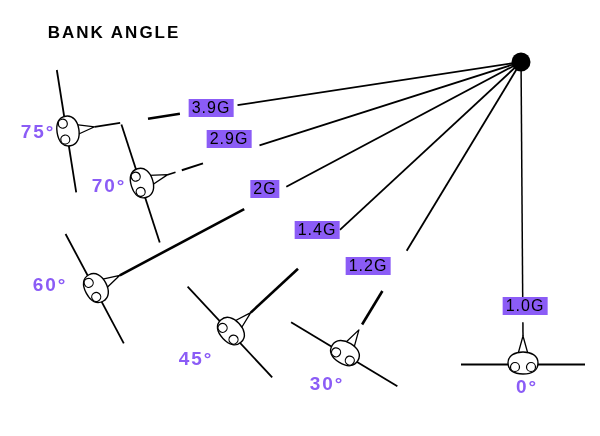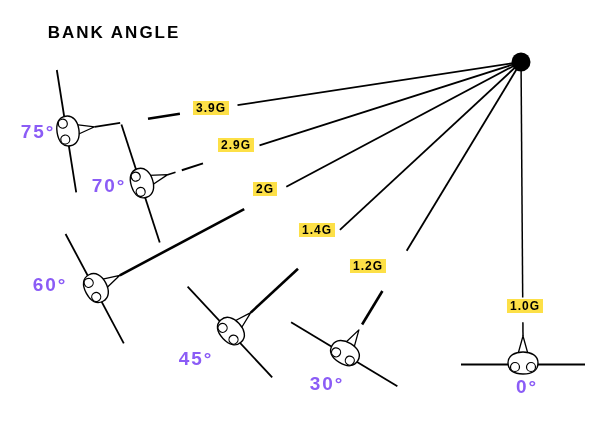--- a/index.html
+++ b/index.html
@@ -31,24 +31,24 @@
     color: #8b5cf6;
     font-weight: bold;
     font-size: 19px;
     letter-spacing: 2px;
     white-space: nowrap;
   }
   .g-label {
     position: absolute;
     transform: translate(-50%, -50%);
     color: #000;
-    font-weight: bold;
-    font-size: 12px;
+    font-weight: normal;
+    font-size: 16px;
     letter-spacing: 1px;
-    background: #fde047;
+    background: #8b5cf6;
     padding: 0 3px;
     white-space: nowrap;
   }
 </style>
 </head>
 <body>
 
 <div id="stage">
   <svg id="diagram-svg" width="600" height="436" viewBox="0 0 600 436" xmlns="http://www.w3.org/2000/svg">
       <line x1="521.0" y1="62.0" x2="237.5" y2="105.1" stroke="#000000" stroke-width="1.8"></line>
@@ -111,21 +111,21 @@
     </svg>
 
   <div id="title-block">
     <div>BANK ANGLE</div>
   </div>
 
   <div id="labels">
       <span class="bank-label" style="left: 38px; top: 132px;">75°</span>
       <span class="g-label" style="left: 211px; top: 108px;">3.9G</span>
       <span class="bank-label" style="left: 109px; top: 186px;">70°</span>
-      <span class="g-label" style="left: 236px; top: 139px; margin-top: 6px;">2.9G</span>
+      <span class="g-label" style="left: 229px; top: 139px;">2.9G</span>
       <span class="bank-label" style="left: 50px; top: 285px;">60°</span>
       <span class="g-label" style="left: 265px; top: 189px;">2G</span>
       <span class="bank-label" style="left: 196px; top: 359px;">45°</span>
       <span class="g-label" style="left: 317px; top: 230px;">1.4G</span>
       <span class="bank-label" style="left: 327px; top: 384px; text-align: center;">30°</span>
       <span class="g-label" style="left: 368px; top: 266px;">1.2G</span>
       <span class="bank-label" style="left: 527px; top: 387px;">0°</span>
       <span class="g-label" style="left: 525px; top: 306px;">1.0G</span>
     </div>
 </div>

